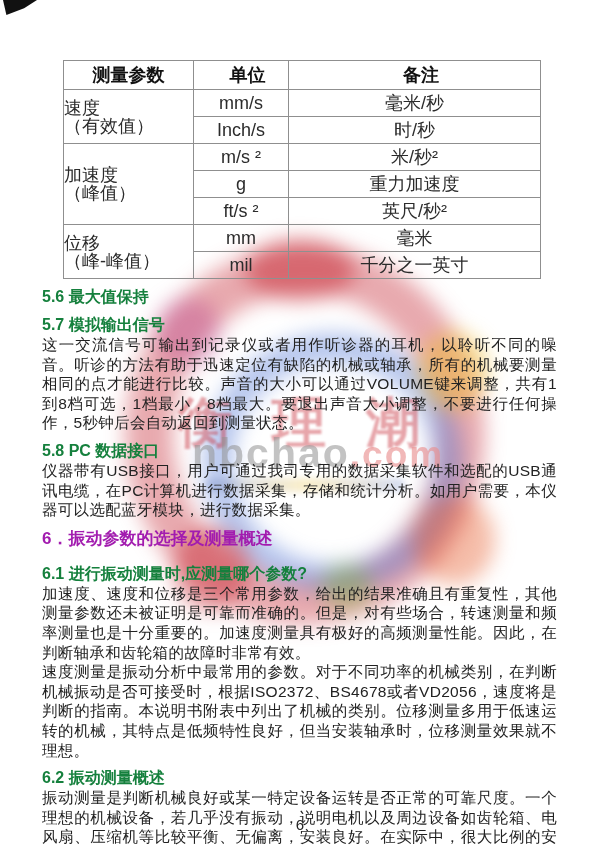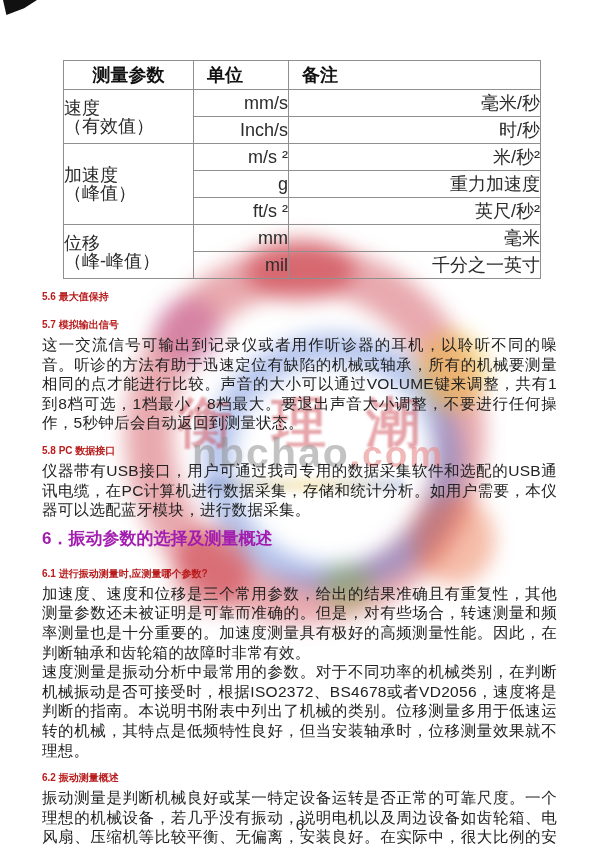--- a/index.html
+++ b/index.html
@@ -45,26 +45,26 @@
   
   .content{ position:relative; z-index:1; padding:0 43px 0 42px; }
   table.param-table{
     border-collapse:collapse; table-layout:fixed;
     margin:60px 0 0 21px; width:477px;
     color:#2b2b2b;
   }
   table.param-table td, table.param-table th{
     border:1px solid #8f8f8f; height:26px; padding:0; font-size:18px; font-weight:normal;
   }
-  table.param-table th{ font-weight:bold; color:#111; text-align:left; padding-left:13px; height:28px; }
+  table.param-table th{ font-weight:bold; color:#111; text-align:center; padding-left:13px; height:28px; }
   table.param-table th.c1{ text-align:center; padding-left:0; }
   td.pcell{ line-height:18px; }
-  td.ucell, td.rcell{ padding-left:13px; text-align:right;margin-left:12px; }
+  td.ucell, td.rcell{ padding-left:13px; text-align:center;margin-left:12px; }
   .sec-h3{
-    margin:7px 0 0 0; font-size:10px; line-height:21px; font-weight:bold; color:#b91c1c;
+    margin:7px 0 0 0; font-size:16px; line-height:21px; font-weight:bold; color:#15803d;
   }
   .sec-h2{
     margin:6px 0 1px 0; font-size:17px; line-height:25px; font-weight:bold; color:#a21caf;
   }
   .sec-p{
     margin:0; font-size:15.5px; line-height:19.6px; color:#222;
     text-align:justify; text-justify:inter-ideograph; letter-spacing:0.3px;
   }
   .pageno{
     position:absolute; left:0; bottom:14px; width:100%;

